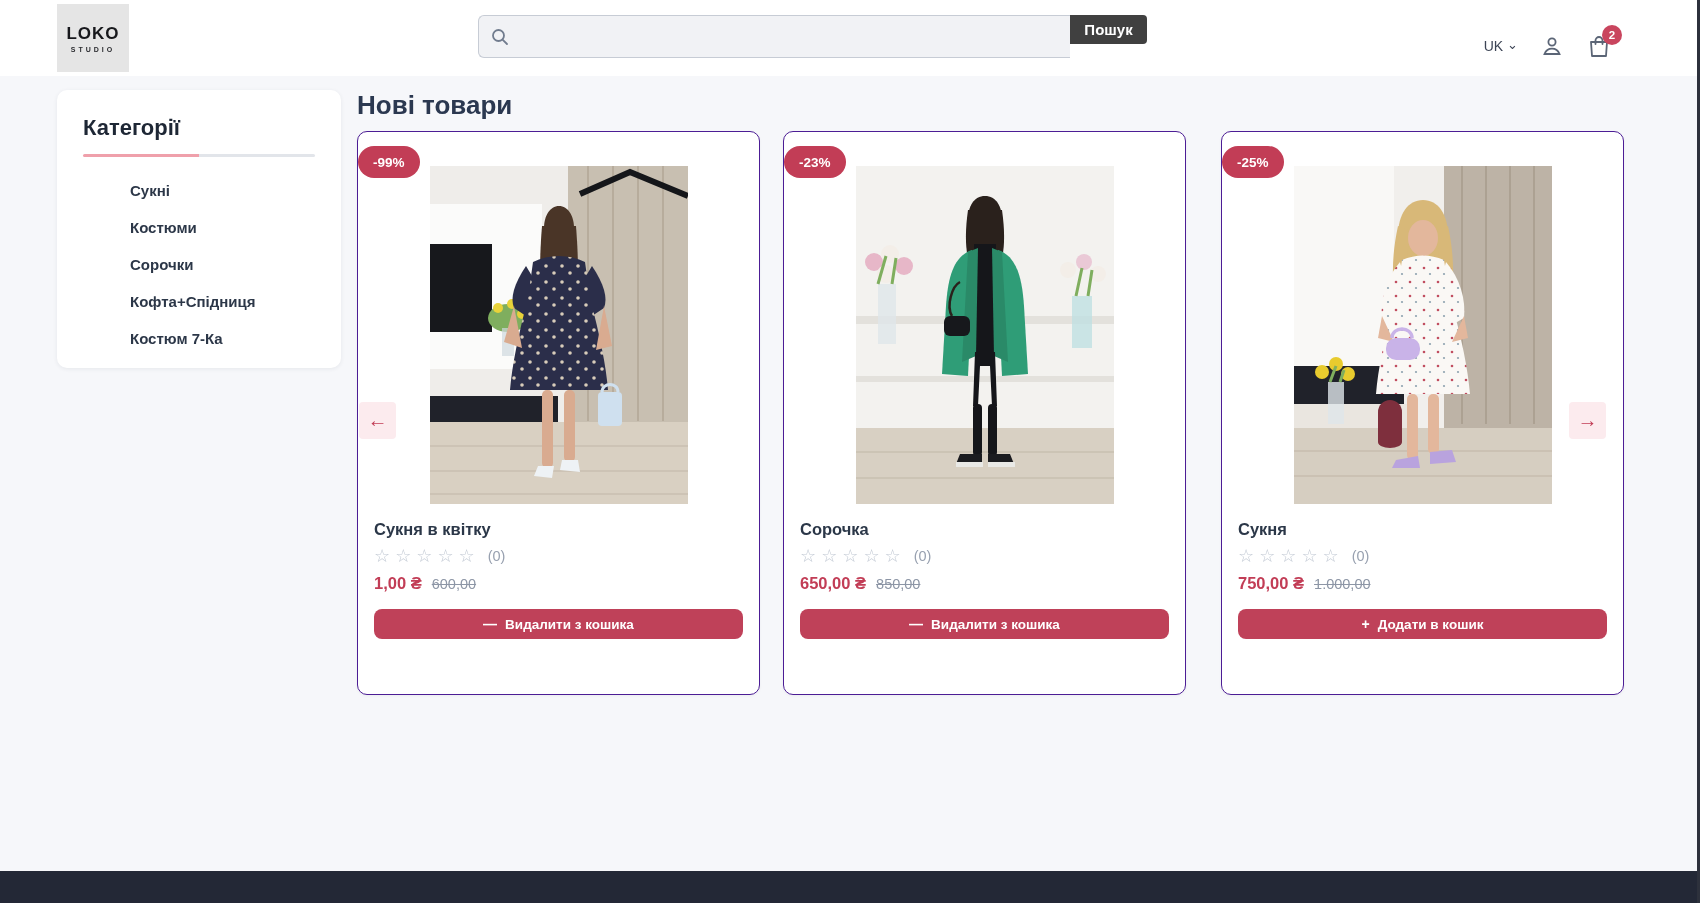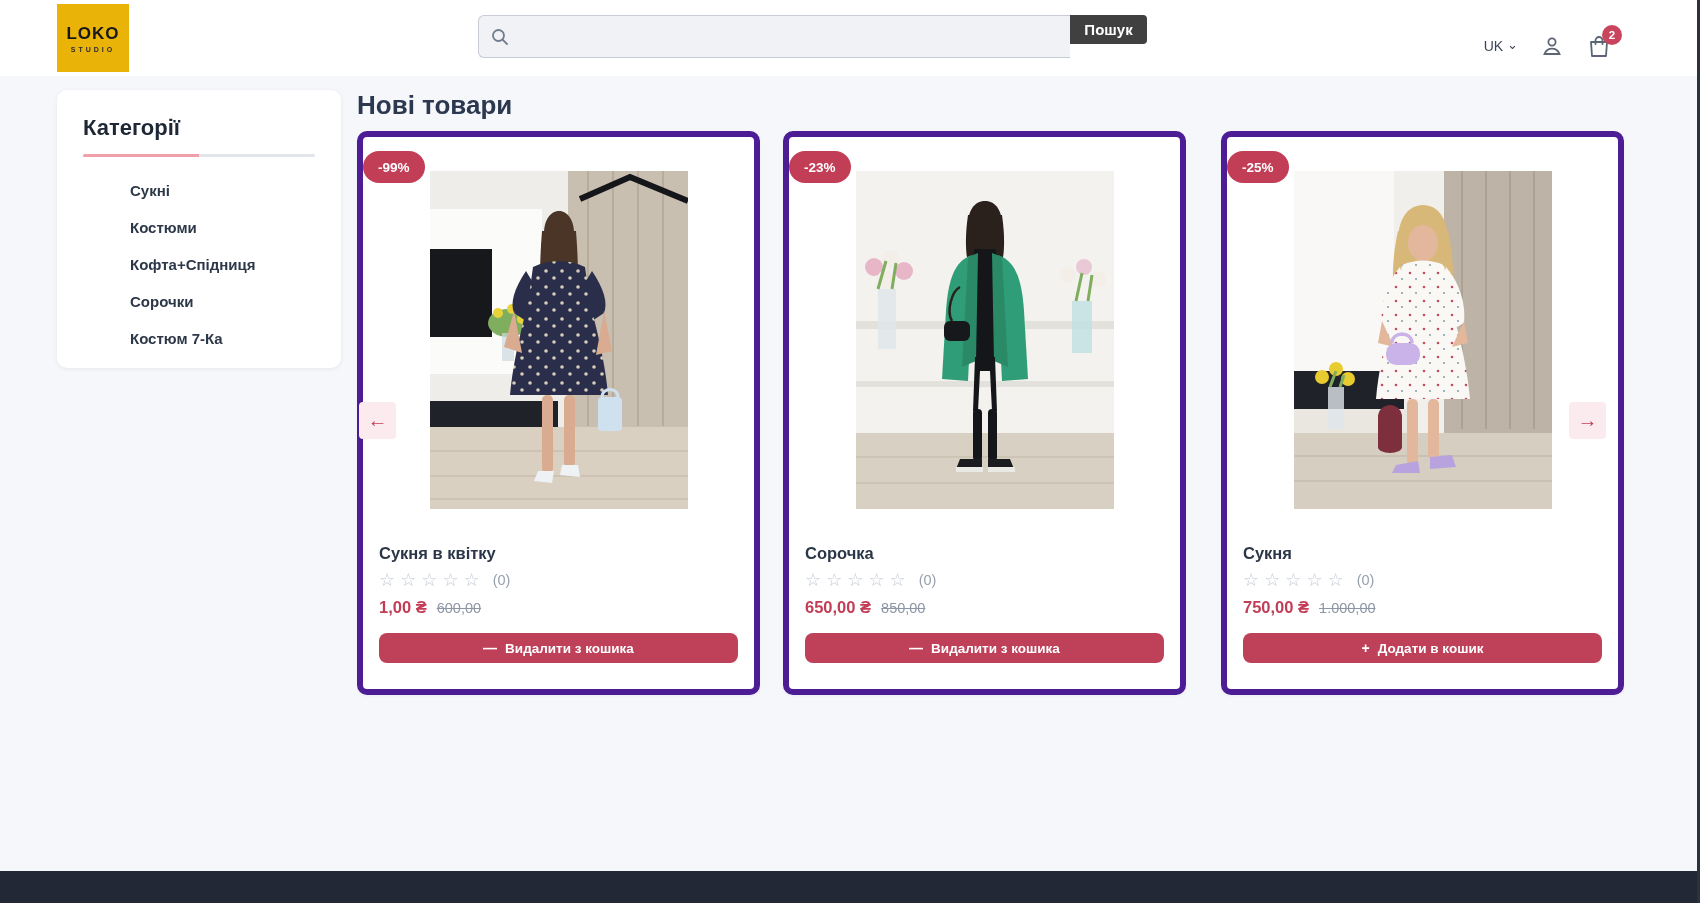--- a/index.html
+++ b/index.html
@@ -2,21 +2,21 @@
 <html lang="uk"><head>
 <meta charset="utf-8">
 <style>
   * { margin:0; padding:0; box-sizing:border-box; }
   html,body { width:1700px; height:903px; }
   body { font-family:"Liberation Sans", sans-serif; background:#f6f7fa; overflow:hidden; }
   .page { position:relative; width:1700px; height:903px; background:#f6f7fa; }
 
   
   .header { position:absolute; top:0; left:0; width:1700px; height:76px; background:#ffffff; }
-  .logo { position:absolute; left:57px; top:4px; width:72px; height:68px; background:#eab308;
+  .logo { position:absolute; left:57px; top:4px; width:72px; height:68px; background:#e5e5e5;
           display:flex; flex-direction:column; align-items:center; justify-content:center; cursor:pointer; }
   .logo .l1 { font-size:17px; font-weight:700; color:#17181c; letter-spacing:1px; }
   .logo .l2 { font-size:7px; font-weight:700; color:#2a2b2f; letter-spacing:3px; margin-top:2px; }
 
   .search-wrap { position:absolute; left:478px; top:15px; height:43px; display:flex; }
   .search-box { width:592px; height:43px; background:#f1f2f5; border:1px solid #c7ccd5; border-right:none;
                 border-radius:6px 0 0 6px; display:flex; align-items:center; padding-left:11px; }
   .search-box input { border:none; outline:none; background:transparent; flex:1; height:100%;
                       font-size:15px; color:#333a47; padding-left:9px; }
   .search-btn { width:77px; height:29px; background:#404040; border:none; border-radius:0 4px 4px 0;
@@ -37,27 +37,27 @@
   .side-divider { margin-top:13px; height:3px; border-radius:2px;
                   background:linear-gradient(to right, #efa0ab 0 50%, #e2e5ea 50% 100%); }
   .side-list { list-style:none; margin-top:15px; }
   .side-list li { height:37px; display:flex; align-items:center; font-size:15px; font-weight:700;
                   color:#2c3748; cursor:pointer;margin-left:47px; }
 
   
   .section-title { position:absolute; left:357px; top:90px; font-size:26px; font-weight:700; color:#2b3850; }
 
   .card { position:absolute; top:131px; width:403px; height:564px; background:#fff; border-radius:10px;
-          border:6px solid #4c1d95; box-shadow:0 1px 3px rgba(35,45,65,.05); }
+          border:1px solid #4c1d95; box-shadow:0 1px 3px rgba(35,45,65,.05); }
   .card.c0 { left:357px; } .card.c1 { left:783px; } .card.c2 { left:1221px; }
   .badge { position:absolute; top:14px; left:0; height:32px; padding:0 15px; background:#c23d56;
            border-radius:999px; color:#fff; font-size:13.5px; font-weight:700;
            display:flex; align-items:center; z-index:2; }
   .photo { display:block; width:258px; height:338px; margin:34px auto 0; cursor:pointer; }
-  .info { padding:28px 16px 0;margin-top:7px; }
+  .info { padding:16px 16px 0; }
   .p-title { font-size:16.5px; font-weight:700; color:#2b3748; cursor:pointer; }
   .rating { margin-top:8px; display:flex; align-items:center; gap:8px; }
   .stars { font-size:18px; color:#c3cad4; letter-spacing:5px; line-height:1; }
   .rcount { font-size:14.5px; color:#98a1b0; }
   .prices { margin-top:9px; display:flex; align-items:baseline; gap:10px; }
   .p-new { font-size:16.5px; font-weight:700; color:#c23d56; }
   .p-old { font-size:14.5px; color:#8d96a6; text-decoration:line-through; }
   .cart-action { margin-top:16px; width:100%; height:30px; background:#bf4159; border:none; border-radius:8px;
                  color:#fff; font-size:13.5px; font-weight:700; cursor:pointer; font-family:inherit;
                  display:flex; align-items:center; justify-content:center; gap:8px; }
@@ -120,22 +120,22 @@
       </button>
     </div>
   </header>
 
   <aside class="sidebar">
     <h2>Категорії</h2>
     <div class="side-divider"></div>
     <ul class="side-list">
       <li>Сукні</li>
       <li>Костюми</li>
+      <li>Сорочки</li>
       <li>Кофта+Спідниця</li>
-      <li>Сорочки</li>
       <li>Костюм 7-Ка</li>
     </ul>
   </aside>
 
   <h1 class="section-title">Нові товари</h1>
 
   <article class="card c0">
     <span class="badge">-99%</span>
     <svg class="photo" viewBox="0 0 258 338">
       <rect width="258" height="338" fill="#efedea"></rect>

